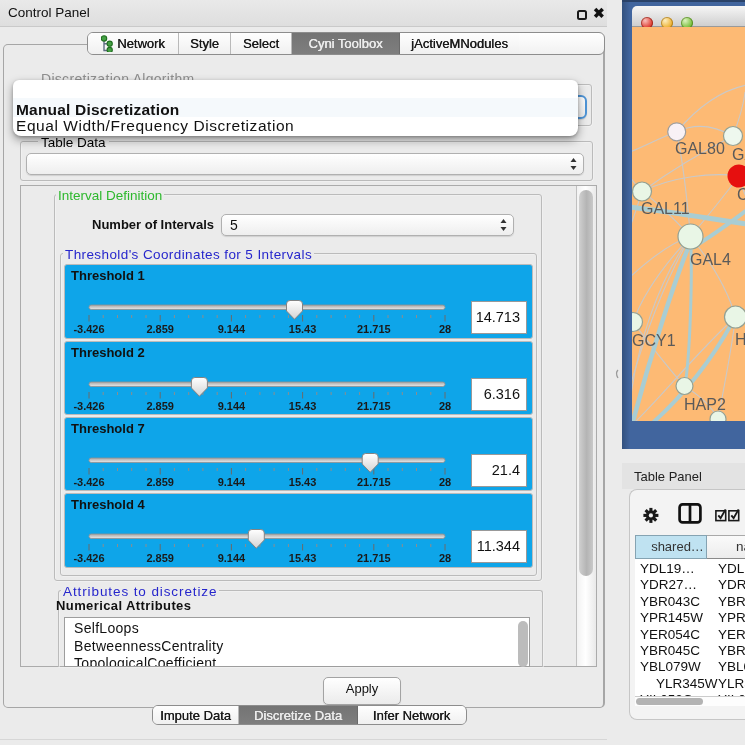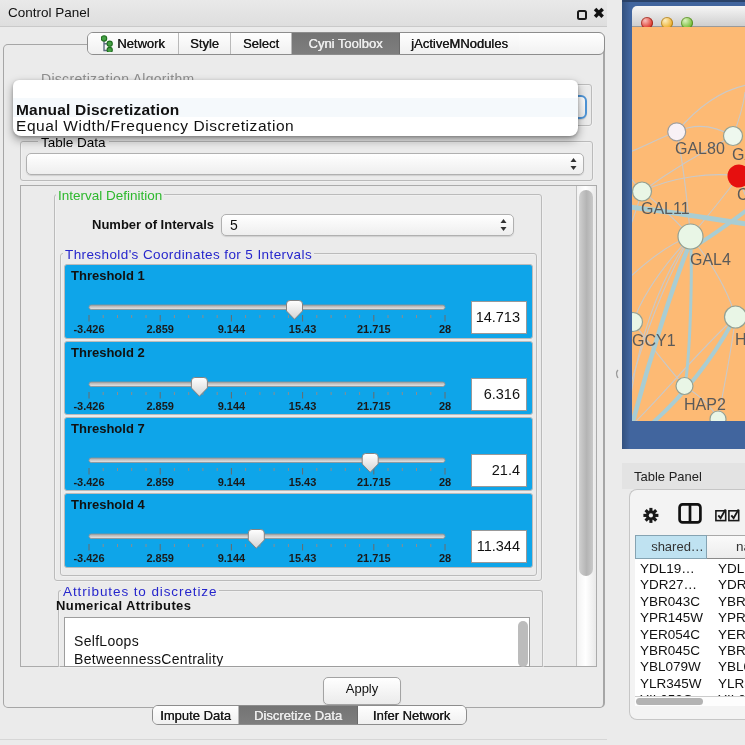--- a/index.html
+++ b/index.html
@@ -30,21 +30,21 @@
 
 .tblock{position:absolute;left:64px;width:469px;border:1px solid #bbbbbb;border-radius:3px;background:#0ea5e9;}
 .tblock .lbl{position:absolute;left:6px;top:3px;font-size:13px;font-weight:bold;color:#111;}
 .tfield{position:absolute;left:406px;top:36px;width:56px;height:33px;background:#fff;border:1px solid #999;font-size:14.5px;color:#111;text-align:right;line-height:31px;padding-right:6px;}
 
 #scrollpane{left:20px;top:185px;width:577px;height:482px;border:1px solid #ababab;}
 #sp-track{left:576px;top:186px;width:20px;height:480px;background:linear-gradient(90deg,#f2f2f2,#ffffff 45%,#e9e9e9);border-left:1px solid #c0c0c0;}
 #sp-thumb{left:579px;top:190px;width:14px;height:386px;background:linear-gradient(90deg,#d0d0d0,#b4b4b4 55%,#c9c9c9);border-radius:7px;}
 
 #attrlist{left:64px;top:617px;width:466px;height:50px;background:#fff;border:1px solid #9d9d9d;overflow:hidden;font-size:14px;color:#111;letter-spacing:0.3px;}
-#attrlist{padding-top:15px;}
+#attrlist{padding-top:2px;}
 #attrlist div{padding-left:9px;height:17.5px;line-height:17.5px;}
 #list-thumb{left:518px;top:621px;width:10px;height:46px;background:#bcbcbc;border-radius:5px;}
 
 #apply{left:323px;top:677px;width:78px;height:28px;border:1px solid #a3a3a3;border-radius:5px;background:linear-gradient(#ffffff,#ebebeb);font-size:13px;color:#111;text-align:center;line-height:21px;box-shadow:0 1px 1px rgba(0,0,0,0.1);}
 
 #popup{left:13px;top:80px;width:565px;height:56px;background:#fff;border-radius:6px 6px 8px 8px;box-shadow:0 4px 10px rgba(0,0,0,0.38),0 1px 3px rgba(0,0,0,0.22);font-size:15px;color:#111;}
 #popup div{z-index:0;}#popup .r1{z-index:1;position:absolute;left:0;right:0;top:4px;text-align:center;color:#b4b4b4;font-size:14px;}
 #popup .r2{z-index:1;position:absolute;left:3px;top:21px;font-weight:bold;font-size:15.5px;letter-spacing:0.2px;}
 #popup .r3{z-index:1;position:absolute;left:3px;top:37px;font-size:15.5px;letter-spacing:0.55px;}
 
@@ -453,19 +453,19 @@
   <div class="c1" style="top:34.8px;">YBR043C</div>
     <div class="c2" style="top:34.8px;">YBR0</div>
   <div class="c1" style="top:51.2px;">YPR145W</div>
     <div class="c2" style="top:51.2px;">YPR1</div>
   <div class="c1" style="top:67.6px;">YER054C</div>
     <div class="c2" style="top:67.6px;">YER0</div>
   <div class="c1" style="top:84px;">YBR045C</div>
     <div class="c2" style="top:84px;">YBR0</div>
   <div class="c1" style="top:100.4px;">YBL079W</div>
     <div class="c2" style="top:100.4px;">YBL0</div>
-  <div class="c1" style="top:116.8px;">YLR345W</div>
+  <div class="c1" style="top:116.8px;margin-left:16px;">YLR345W</div>
     <div class="c2" style="top:116.8px;">YLR3</div>
   <div class="c1" style="top:133.2px;">YIL052C</div>
     <div class="c2" style="top:133.2px;">YIL0</div>
 </div>
 <div class="abs" id="hscroll"></div>
 <div class="abs" id="hthumb"></div>
 
 </body></html>

